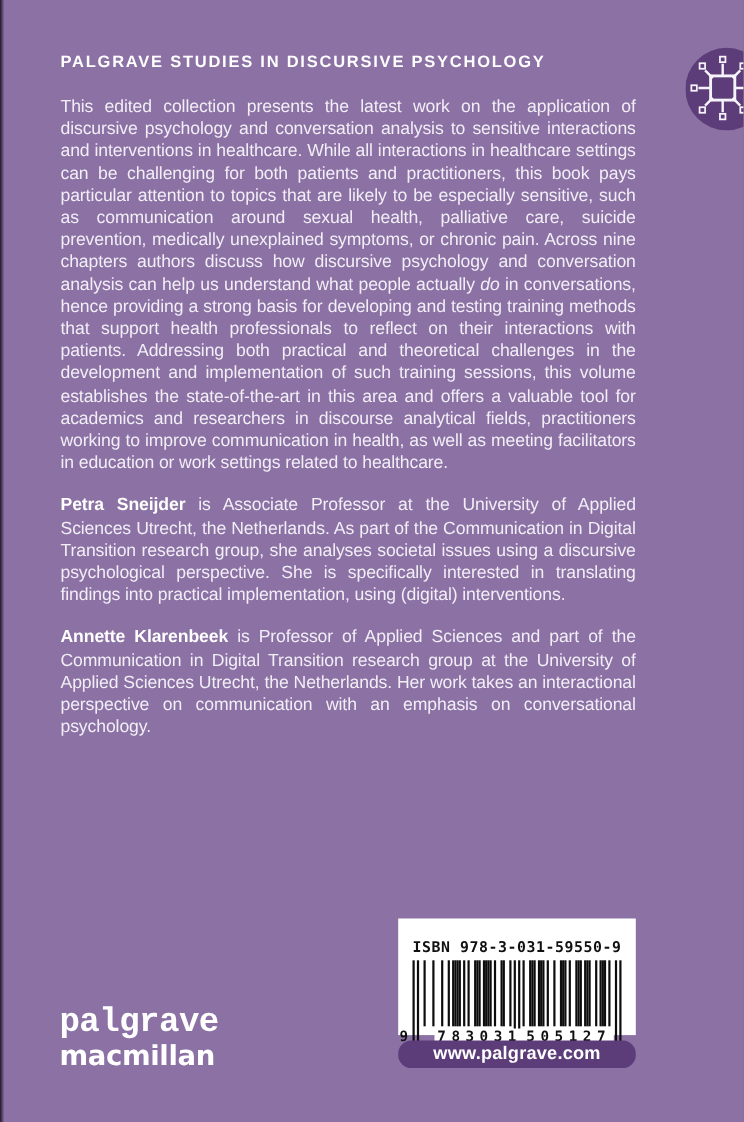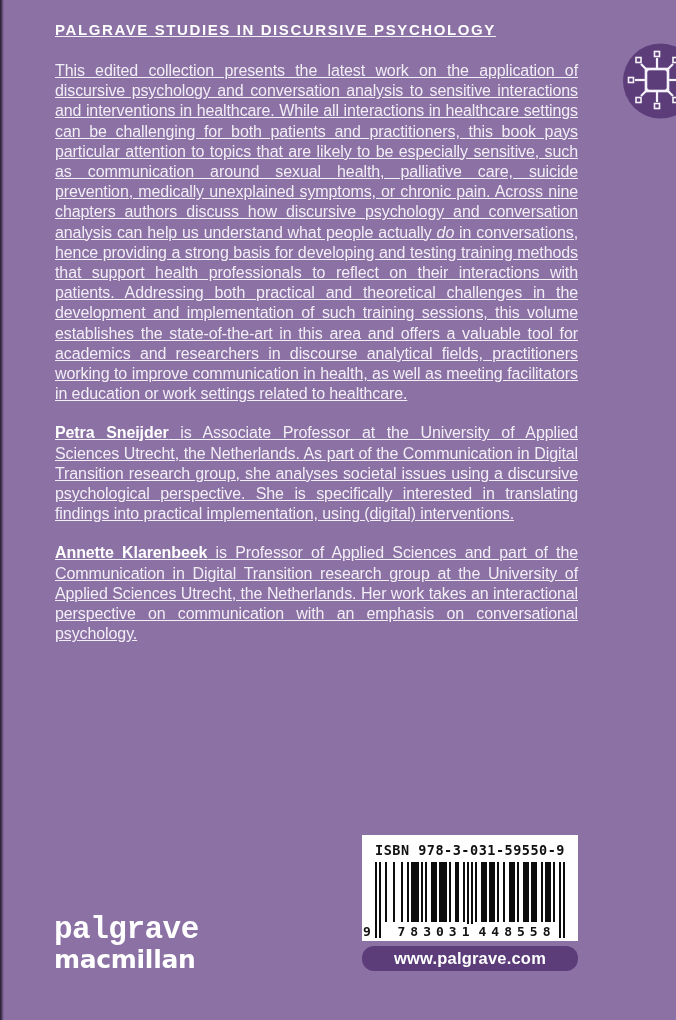--- a/index.html
+++ b/index.html
@@ -22,24 +22,23 @@
   }
   .left-edge {
     position: absolute;
     left: 0; top: 0;
     width: 4px; height: 1020px;
     background: linear-gradient(to right, rgba(15,8,20,0.85), rgba(15,8,20,0));
   }
   
   .text-col {
     position: absolute;
-    left: 55px; top: 21px;
+    left: 55px; top: 48px;
     width: 523px;
     color: var(--text);
-    text-decoration: underline;
   }
   .series-title {
     font-size: 15px;
     font-weight: bold;
     letter-spacing: 1.6px;
     color: #ffffff;
     line-height: 17px;
   }
   .para {
     margin-top: 23px;
@@ -58,21 +57,21 @@
     width: 53px; height: 76px;
     overflow: hidden;
   }
   .series-icon-wrap svg { display: block; }
   
   .barcode-box {
     position: absolute;
     left: 362px; top: 835px;
     width: 216px; height: 106px;
     background: #ffffff;
-    padding-top: 7px;
+    padding-top: 18px;
   }
   .isbn-label {
     text-align: center;
     font-family: "DejaVu Sans Mono", monospace;
     font-size: 13.5px;
     font-weight: bold;
     letter-spacing: 0.5px;
     color: #111;
   }
   .bars-area {
@@ -279,21 +278,21 @@
           <div class="module"></div>
           <div class="module bar"></div>
           <div class="module"></div>
           <div class="module"></div>
           <div class="module bar guard"></div>
           <div class="module guard"></div>
           <div class="module bar guard"></div>
         </div>
       <span class="digits digit-lead">9</span>
       <span class="digits digit-g1">783031</span>
-      <span class="digits digit-g2">448558</span>
+      <span class="digits digit-g2">505127</span>
     </div>
   </div>
 
   <div class="website-strip">www.palgrave.com</div>
 
   <div class="publisher">
     <div class="line1">palgrave</div>
     <div class="line2">macmillan</div>
   </div>
 </div>

